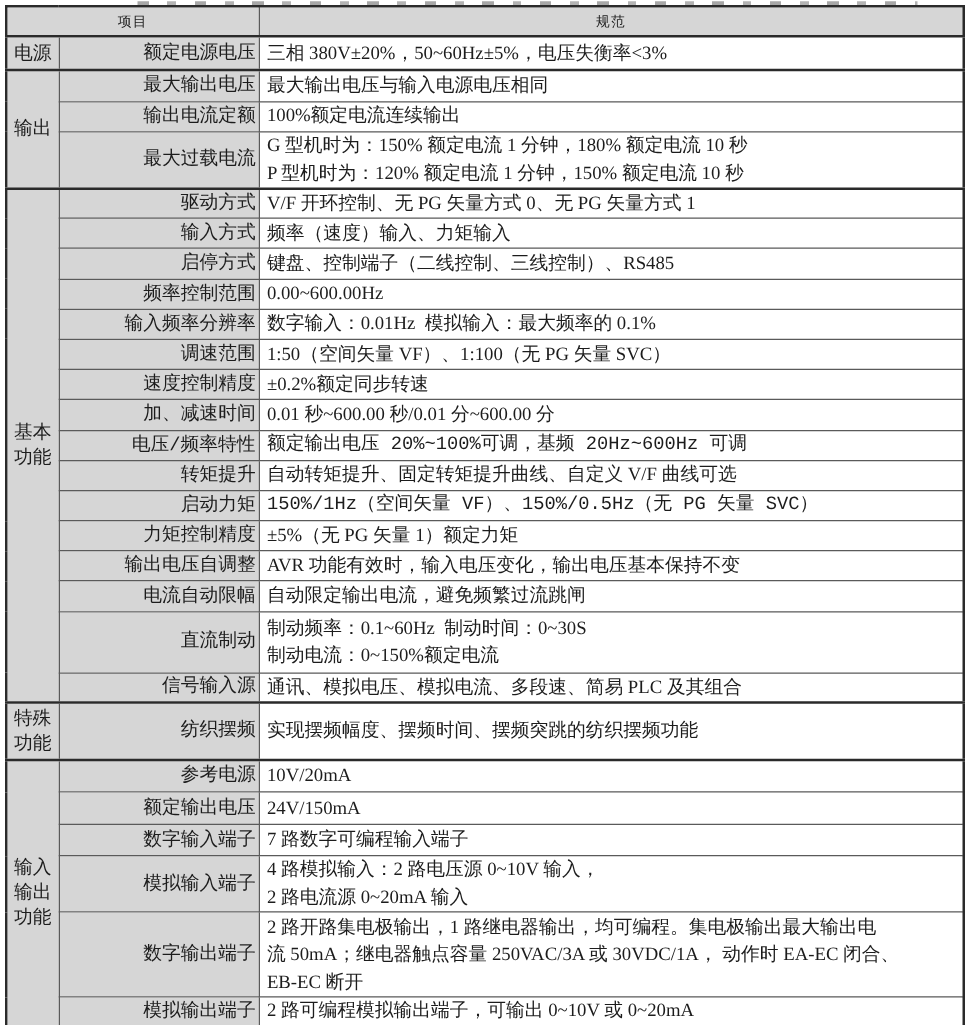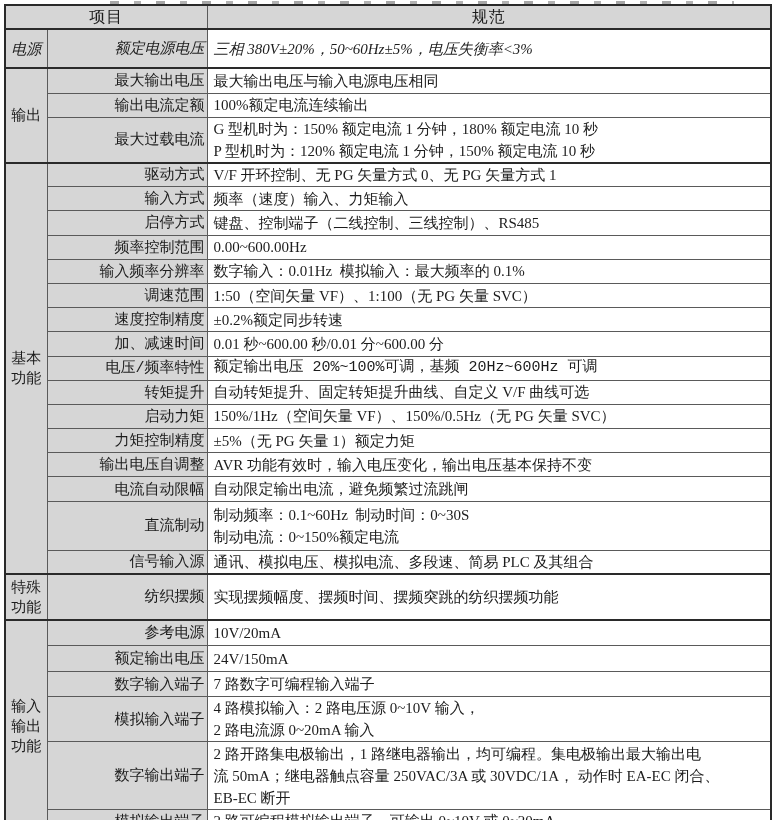--- a/index.html
+++ b/index.html
@@ -17,21 +17,21 @@
     border-collapse:collapse;table-layout:fixed;
     width:766px;margin:0 0 0 4px;
     border:2px solid #2a2a2a;
   }
   th,td{
     border:1px solid #5a5a5a;
     padding:0;font-size:15px;font-weight:normal;
     overflow:hidden;
   }
   th{
-    background:#d6d6d6;font-size:16px;text-align:center;
+    background:#d6d6d6;font-size:11px;text-align:center;
     letter-spacing:1px;
   }
   td.gcell{
     background:#d6d6d6;text-align:center;
     padding:0 3px;line-height:20px;vertical-align:middle;
   }
   td.icell{
     background:#d6d6d6;text-align:right;vertical-align:middle;
     padding:0 2px 0 5px;white-space:pre-wrap;line-height:19px;
   }
@@ -53,21 +53,21 @@
     <col style="width:160px">
     <col style="width:564px">
   </colgroup>
   <thead>
     <tr style="height:24px">
       <th colspan="2">项目</th>
       <th>规范</th>
     </tr>
   </thead>
   <tbody>
-      <tr class="group-start" style="height: 39px; font-style: italic;">
+      <tr class="group-start" style="height: 27px;">
         <td class="gcell" rowspan="1">电源</td>
         <td class="icell">额定电源电压</td>
         <td class="scell">
           <div class="spec-line">三相 380V±20%，50~60Hz±5%，电压失衡率&lt;3%</div>
         </td>
       </tr>
       <tr class="group-start" style="height: 25px;">
         <td class="gcell" rowspan="3">输出</td>
         <td class="icell">最大输出电压</td>
         <td class="scell">
@@ -141,21 +141,21 @@
         <td class="scell">
           <div class="spec-line">额定输出电压 20%~100%可调，基频 20Hz~600Hz 可调</div>
         </td>
       </tr>
       <tr style="height: 24.2px;">
         <td class="icell">转矩提升</td>
         <td class="scell">
           <div class="spec-line">自动转矩提升、固定转矩提升曲线、自定义 V/F 曲线可选</div>
         </td>
       </tr>
-      <tr style="height: 24.2px;">
+      <tr style="height: 24.2px; font-family: Liberation Mono, monospace;">
         <td class="icell">启动力矩</td>
         <td class="scell">
           <div class="spec-line">150%/1Hz（空间矢量 VF）、150%/0.5Hz（无 PG 矢量 SVC）</div>
         </td>
       </tr>
       <tr style="height: 24.2px;">
         <td class="icell">力矩控制精度</td>
         <td class="scell">
           <div class="spec-line">±5%（无 PG 矢量 1）额定力矩</div>
         </td>

